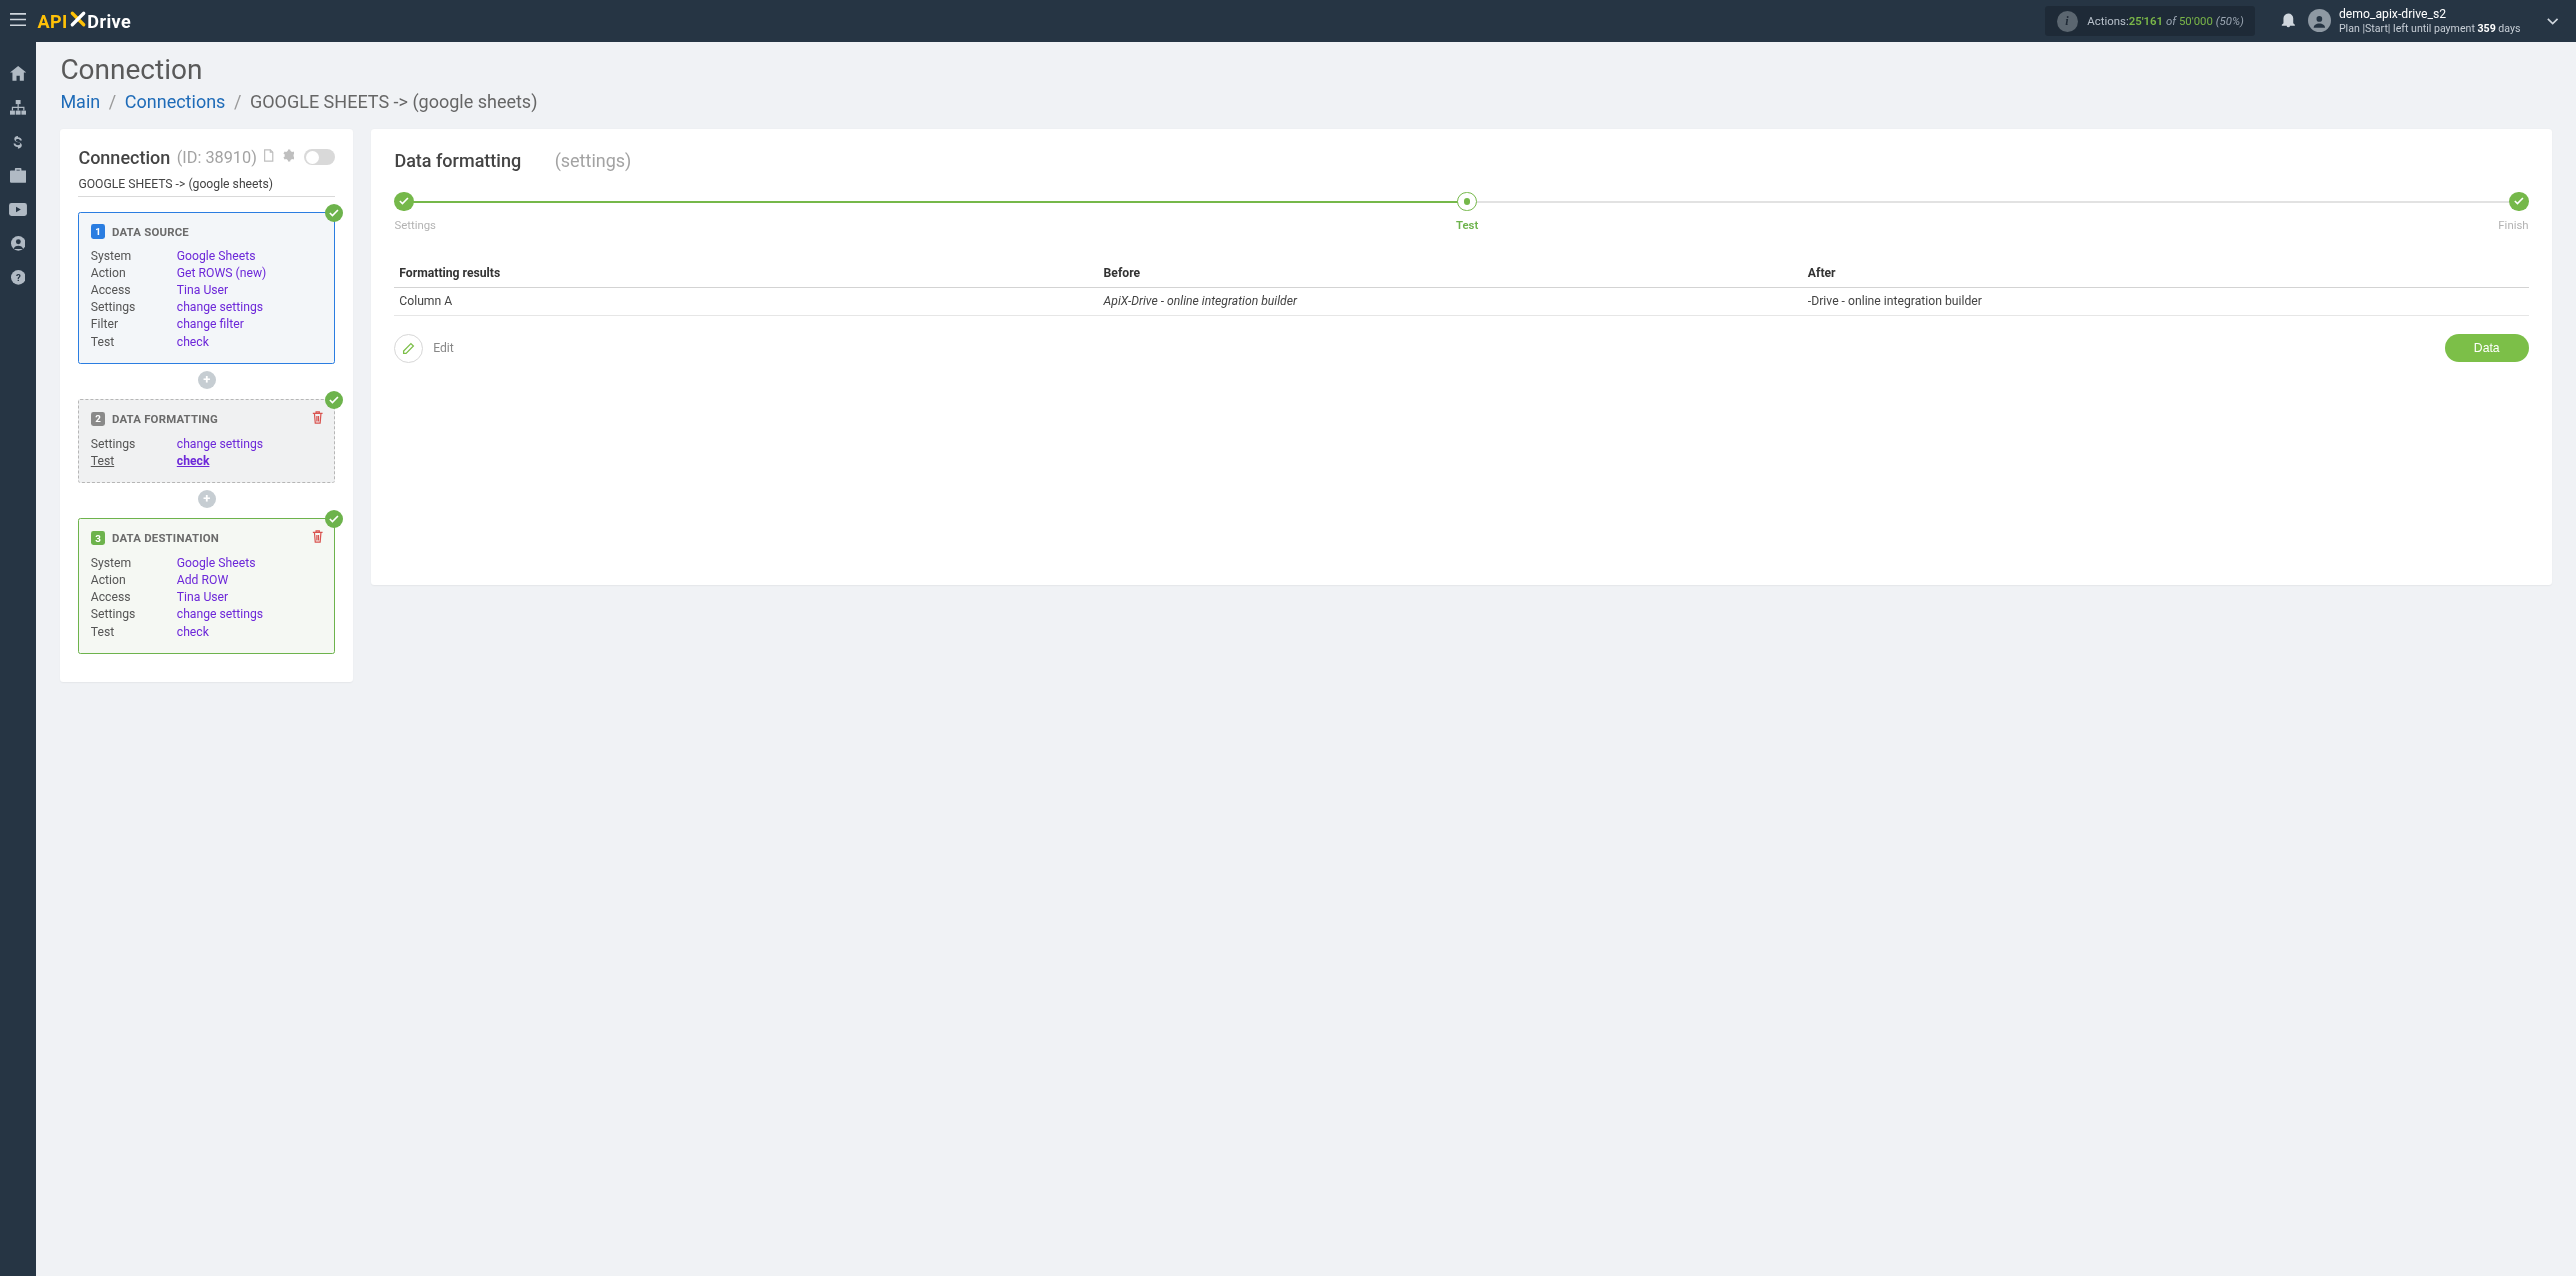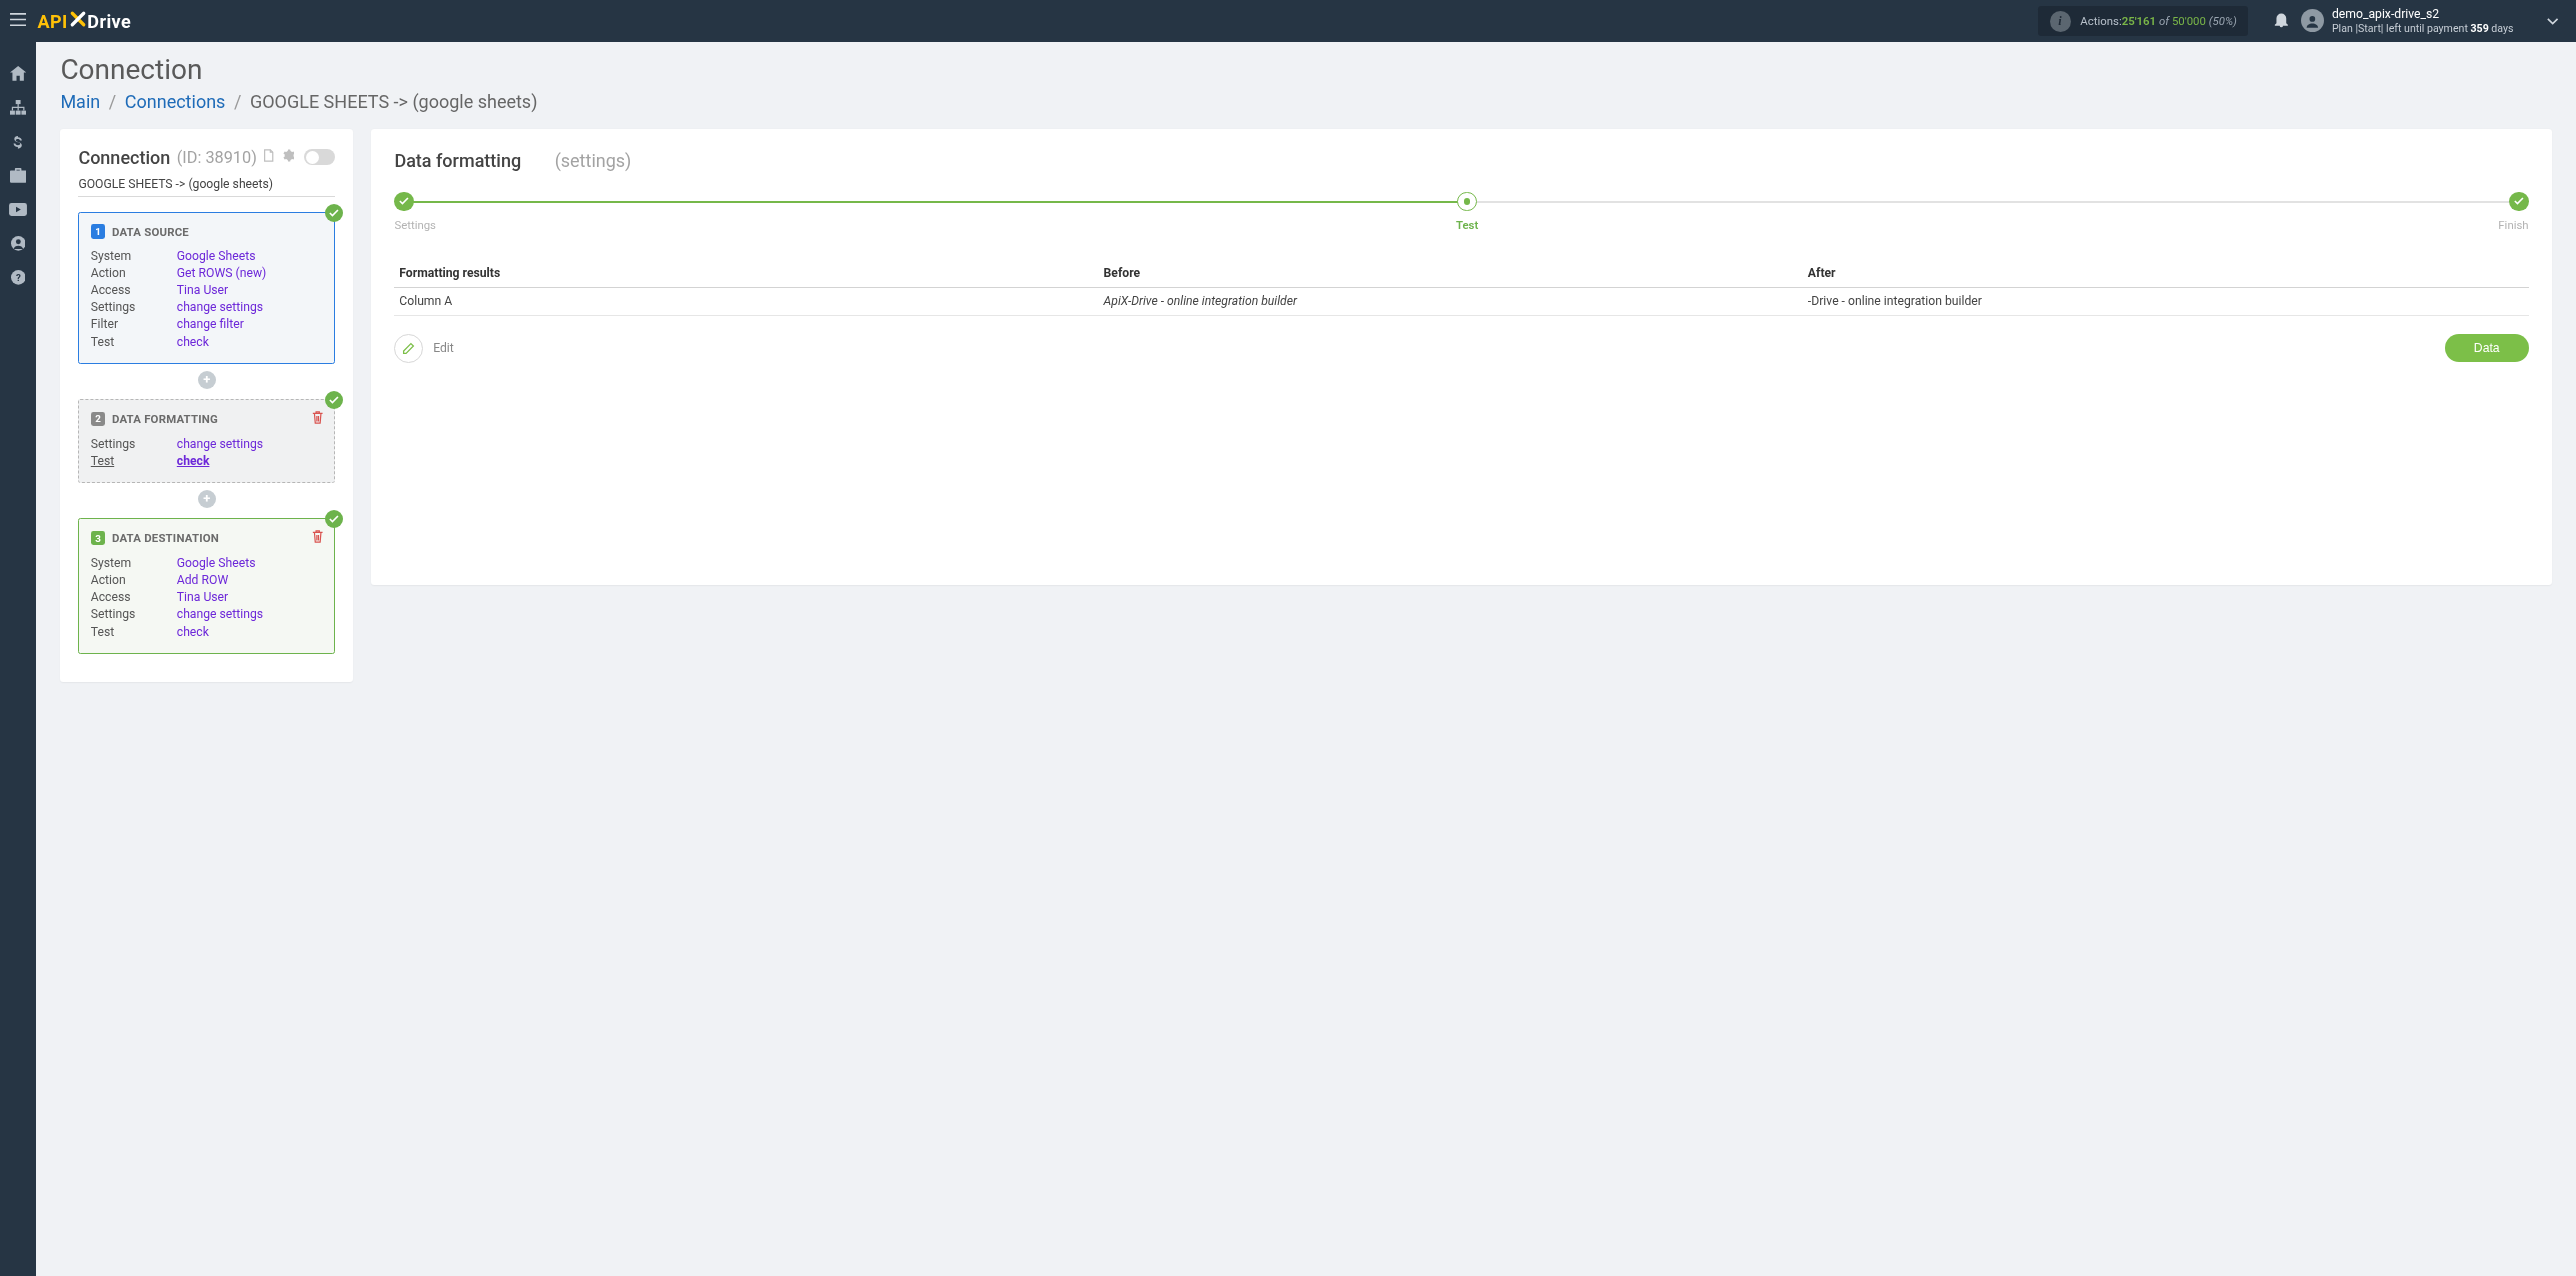--- a/index.html
+++ b/index.html
@@ -62,21 +62,21 @@
     background:#5b6670;
     display:flex; align-items:center; justify-content:center;
     font-style: italic; font-weight: bold; color:#1f2a36; font-family: Georgia, serif;
   }
   .actions-lines { display:flex; line-height:1.25; font-size:11.4px;}
   .actions-used { color:#7ab648; font-weight:600; }
   .actions-total { color:#7ab648; }
   .actions-of { color:#9aa5b1; font-style: italic; }
   .actions-pct { color:#9aa5b1; font-style: italic; }
   .hdr-icon { width:33px; display:flex; align-items:center; justify-content:center; cursor:pointer; }
-  .user-wrap { display:flex; align-items:center; gap:8.1px; margin-left:3.3px; margin-right:23px; cursor:pointer; }
+  .user-wrap { display:flex; align-items:center; gap:8.1px; margin-left:3.3px; margin-right:16px; cursor:pointer; }
   .user-avatar { width:23px; height:23px; border-radius:50%; background:#8e99a3; display:flex; align-items:center; justify-content:center; }
   .user-lines { display:flex; flex-direction:column; line-height:1.25; }
   .user-name { color:#fff; font-size:12.2px; }
   .user-plan { color:#c7ced6; font-size:10.6px; }
   .user-plan b { color:#fff; }
 
   
   .sidebar {
     position: fixed;
     top: 42px;

